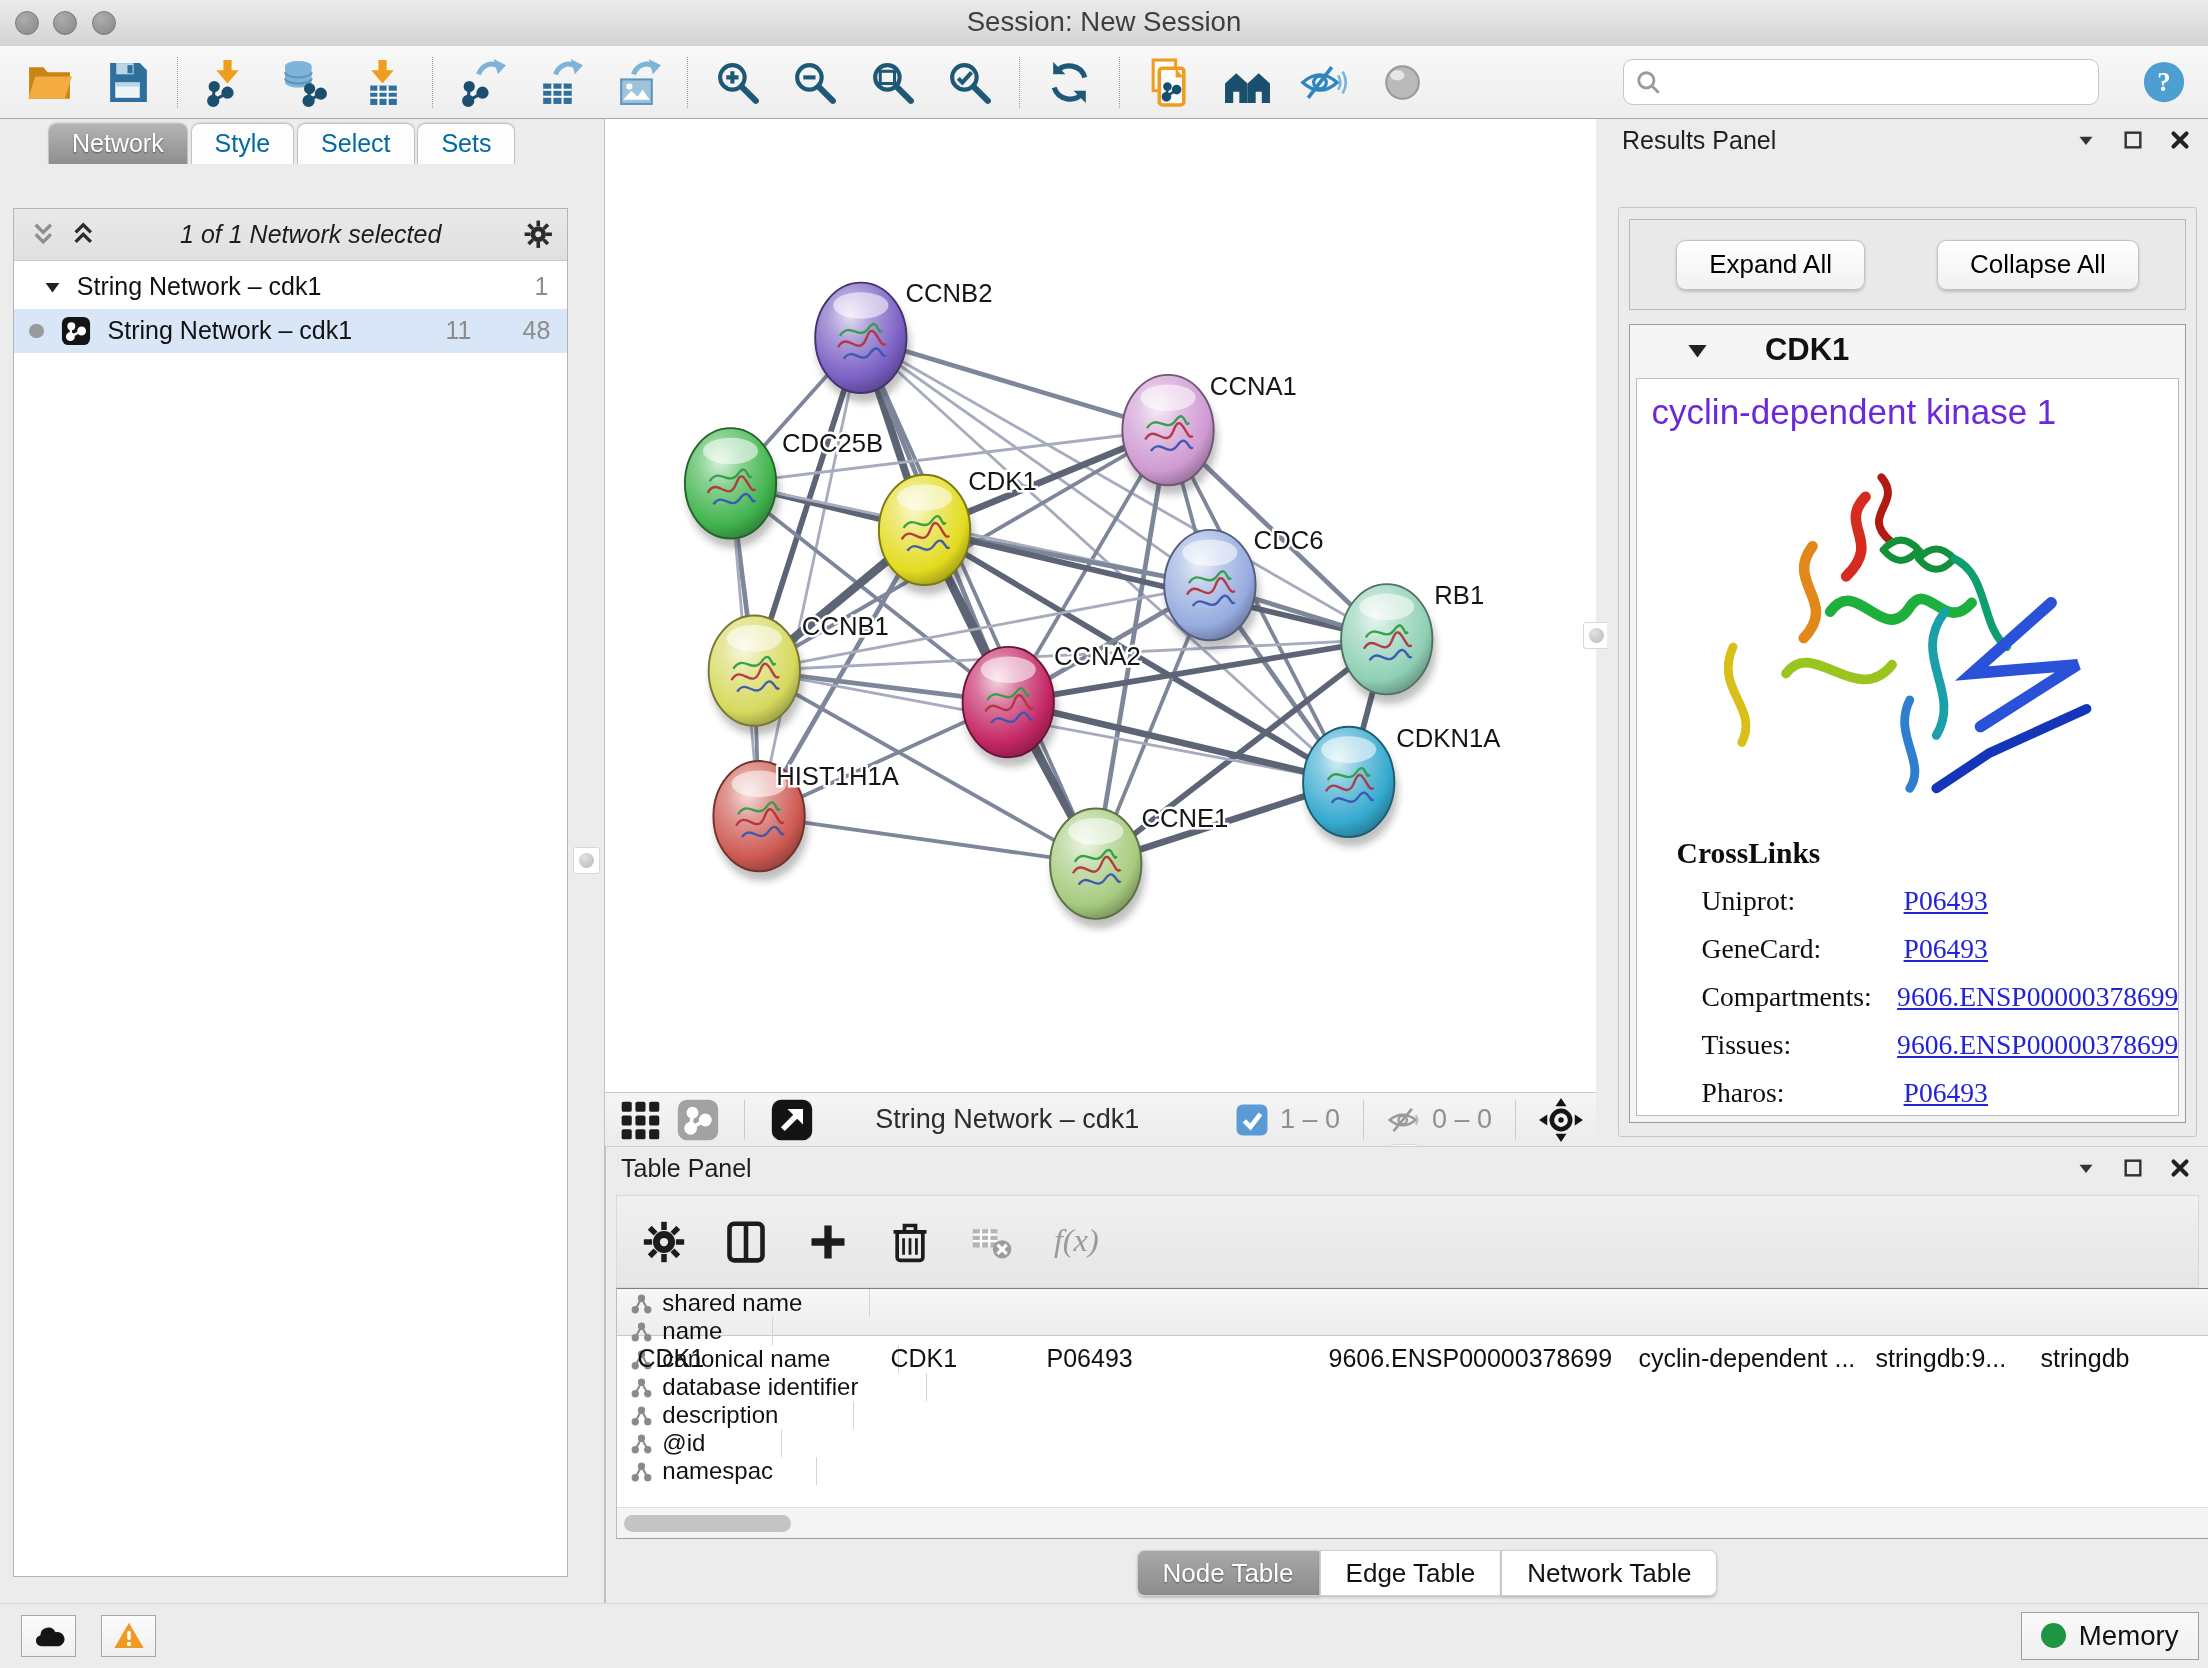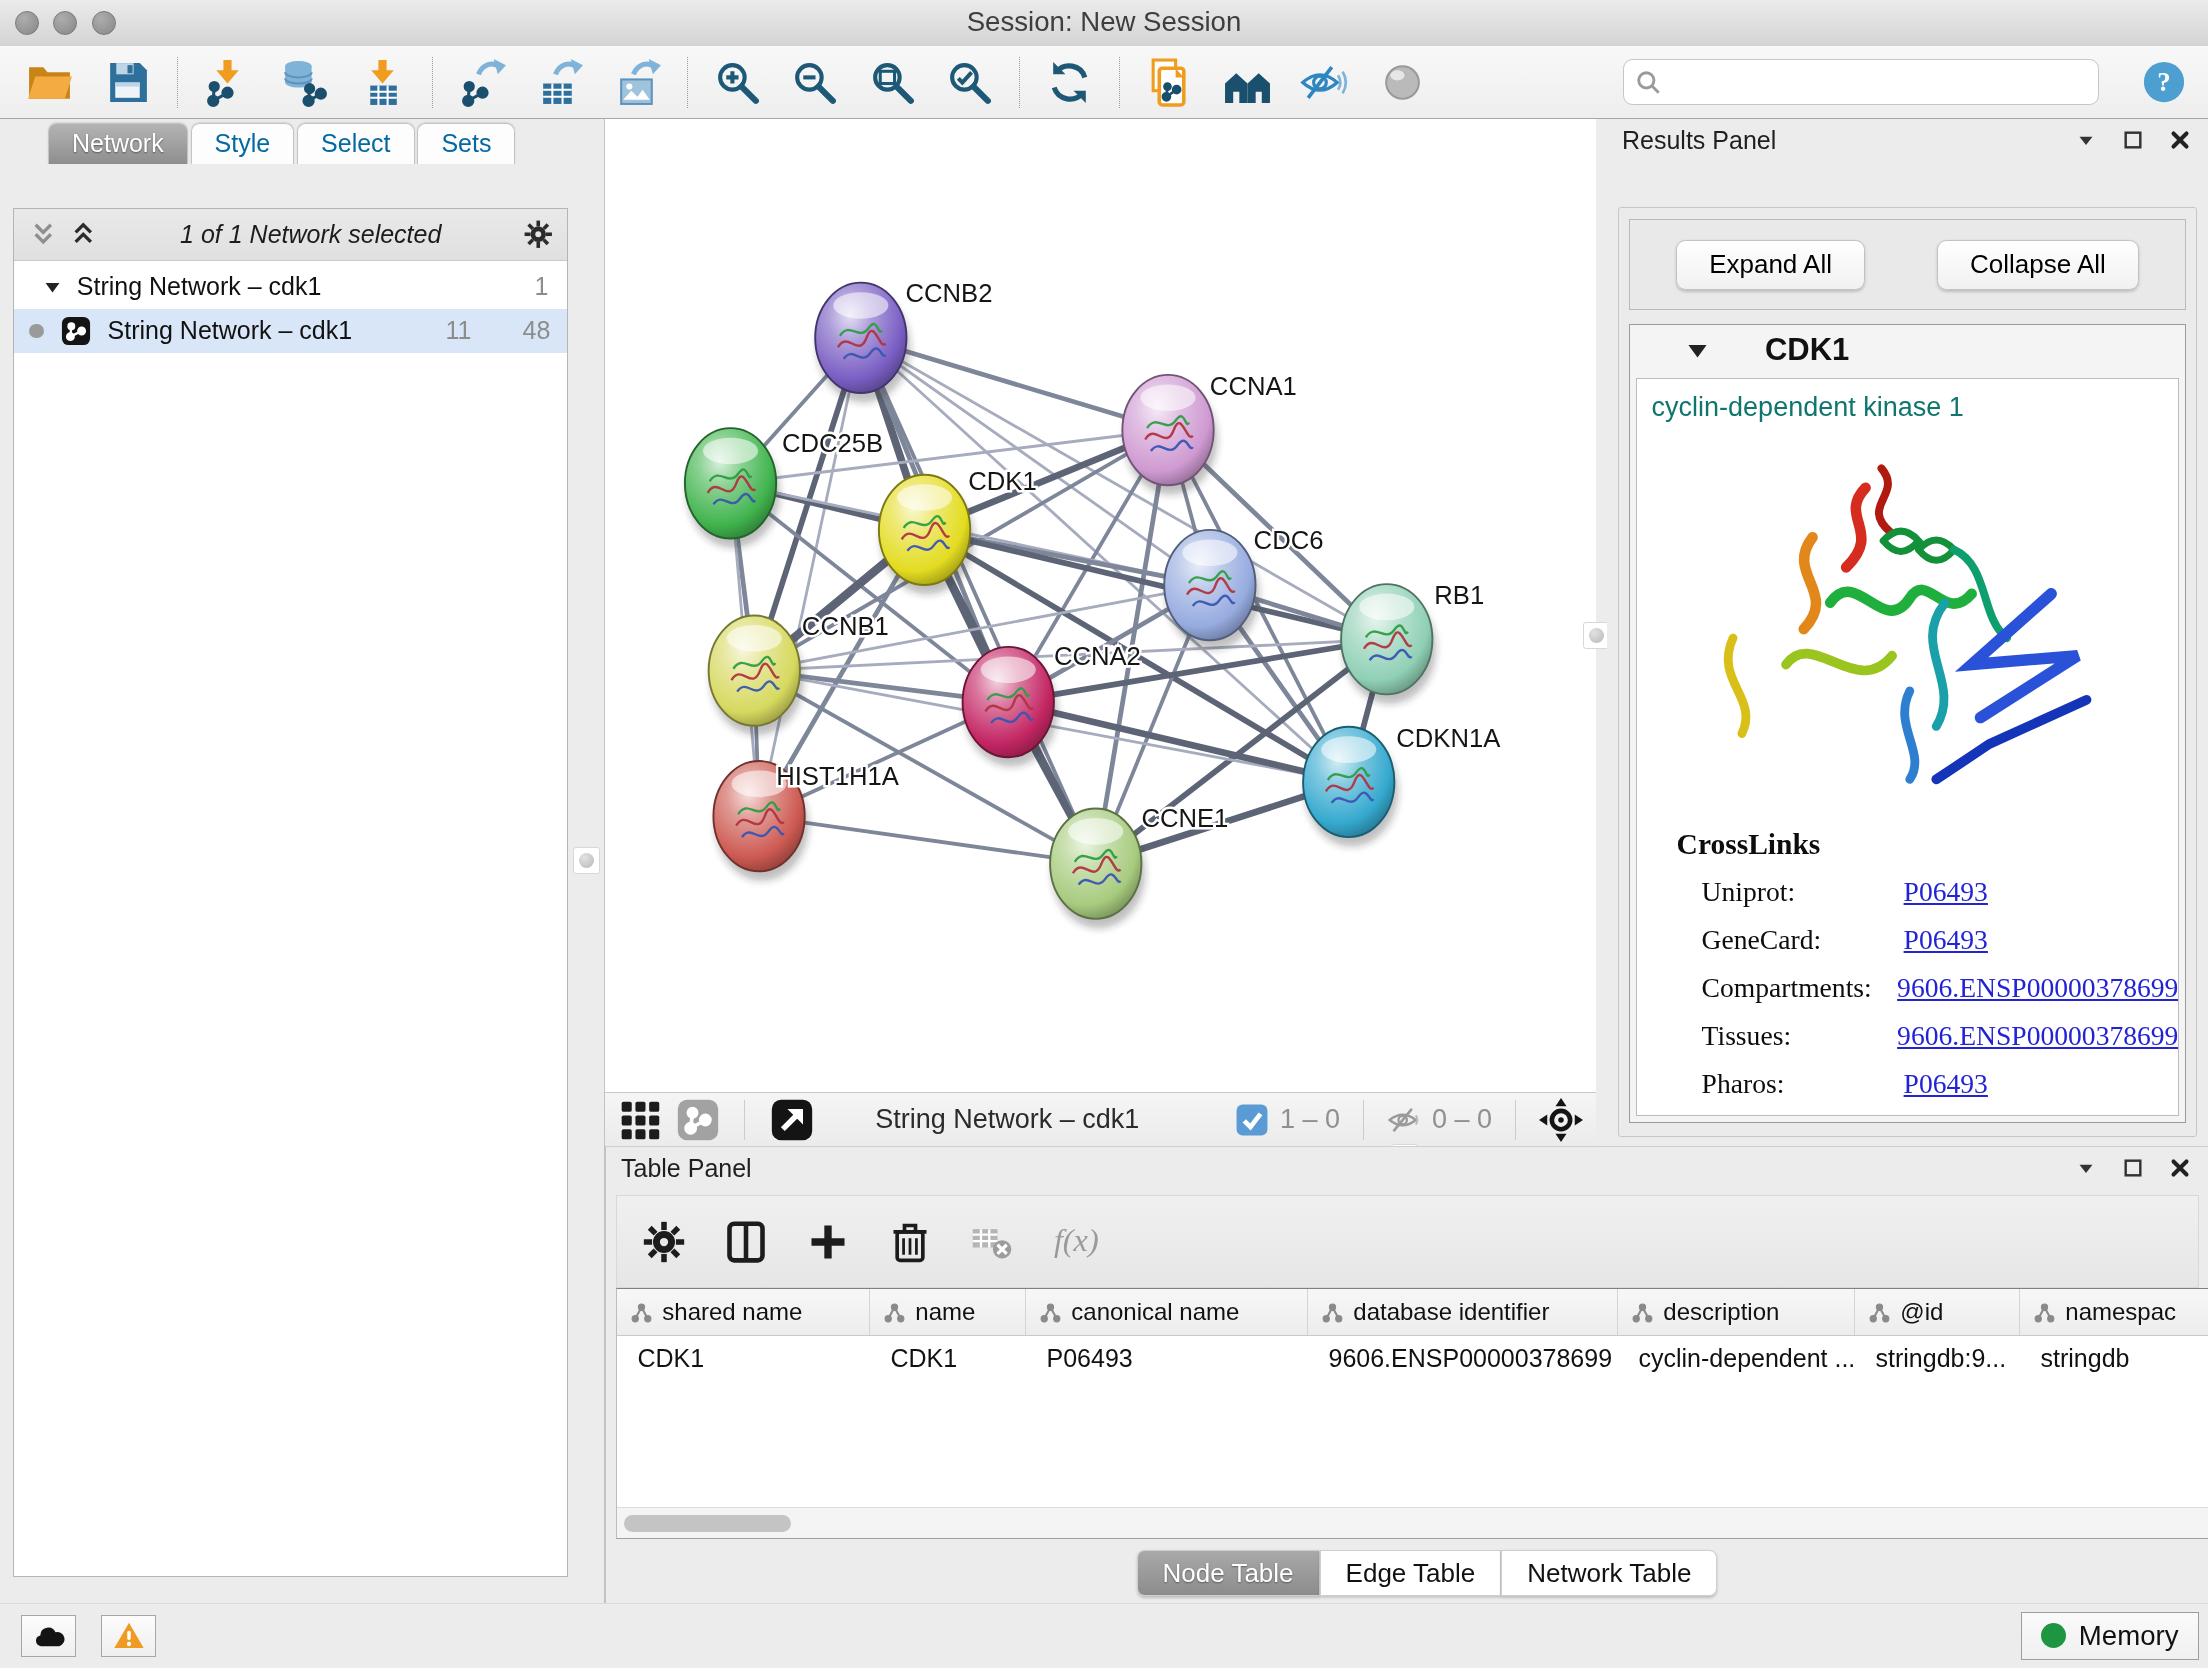--- a/index.html
+++ b/index.html
@@ -83,41 +83,41 @@
     display:flex;align-items:center;justify-content:center;gap:72px;box-sizing:border-box;}
   .rp-btn{background:linear-gradient(#ffffff,#f1f1f1);border:1.9px solid #c2c2c2;border-radius:9.5px;
     font-size:26px;font-family:inherit;padding:8.6px 32px;box-shadow:0 1.9px 2.9px rgba(0,0,0,.18);}
   .cdk-box{position:absolute;left:9.5px;right:9.5px;top:116px;bottom:13.3px;border:1.9px solid #9b9b9b;
     background:#f4f4f4;box-sizing:border-box;}
   .cdk-header{height:49px;display:flex;align-items:center;padding-left:55px;gap:55px;}
   .cdk-header .tri svg{width:25px;height:25px;}
   .cdk-name{font-size:31px;font-weight:bold;}
   .cdk-inner{position:absolute;left:5.7px;right:5.7px;top:53px;bottom:5.7px;background:#fff;
     border:1px solid #bcbcbc;overflow:hidden;}
-  .cdk-desc{font-size:27px;padding:13.3px 13.3px 3.8px 15px;color:#0f766e;}
+  .cdk-desc{font-size:35px;padding:13.3px 13.3px 3.8px 15px;color:#6d28d9;}
   .protein{display:block;margin:5.7px auto 0;width:476px;height:380px;}
   .crosslinks{font-family:"Liberation Serif",serif;padding:15px 0 0 40px;color:#0d0d0d;}
   .cl-head{font-weight:bold;font-size:29.5px;margin-bottom:7.6px;}
   .cl-row{display:flex;font-size:27.6px;line-height:48px;}
   .cl-label{width:202px;padding-left:25px;}
   .cl-link{color:#2323d6;text-decoration:underline;cursor:pointer;}
 
   
   .table-panel{position:absolute;left:605px;top:1146px;right:0;height:457px;background:#ececec;
     border-left:1px solid #c2c2c2;border-top:1px solid #cfcfcf;box-sizing:border-box;}
   .tp-toolbar{position:absolute;left:9.5px;right:9.5px;top:48px;height:93px;box-sizing:border-box;
     background:linear-gradient(#f0f0f0,#e6e6e6);border:1px solid #d8d8d8;
     display:flex;align-items:center;gap:38px;padding:0 25px;}
   .tp-icon{width:44px;height:44px;}
   .tp-icon svg{width:100%;height:100%;}
   .tp-icon.fx{width:76px;}
   .tp-table{position:absolute;left:9.5px;right:0;top:141px;height:251px;background:#fff;
     border-top:1.9px solid #808080;border-bottom:1.9px solid #9e9e9e;border-left:1px solid #bdbdbd;
     box-sizing:border-box;overflow:hidden;}
-  .thead{height:46px;display:flex;background:linear-gradient(#f7f7f7,#ededed);border-bottom:1px solid #c9c9c9;}
+  .thead{height:46px;display:flex;background:linear-gradient(#f7f7f7,#ededed);border-bottom:1px solid #c9c9c9;flex-direction:column;}
   .th{display:flex;align-items:center;gap:9.5px;font-size:24px;color:#111;padding-left:13.3px;
     border-right:1px solid #d4d4d4;box-sizing:border-box;flex:none;overflow:hidden;white-space:nowrap;}
   .th svg{width:23px;height:23px;flex:none;}
   .trow{height:44px;display:flex;align-items:center;}
   .td{font-size:25px;padding-left:21px;flex:none;box-sizing:border-box;overflow:hidden;white-space:nowrap;}
   .tp-hscroll{position:absolute;left:0;right:0;bottom:0;height:30px;background:#f4f4f4;border-top:1px solid #dddddd;}
   .tp-thumb{position:absolute;left:7.6px;top:6.7px;width:167px;height:17px;border-radius:8.6px;background:#c4c4c4;}
   .tp-tabs{position:absolute;left:0;right:0;top:403px;display:flex;justify-content:center;}
   .tp-tab{font-size:26px;padding:6.7px 25px;background:#fff;border:1px solid #cfcfcf;
     box-shadow:0 1.9px 2.9px rgba(0,0,0,.20);}

